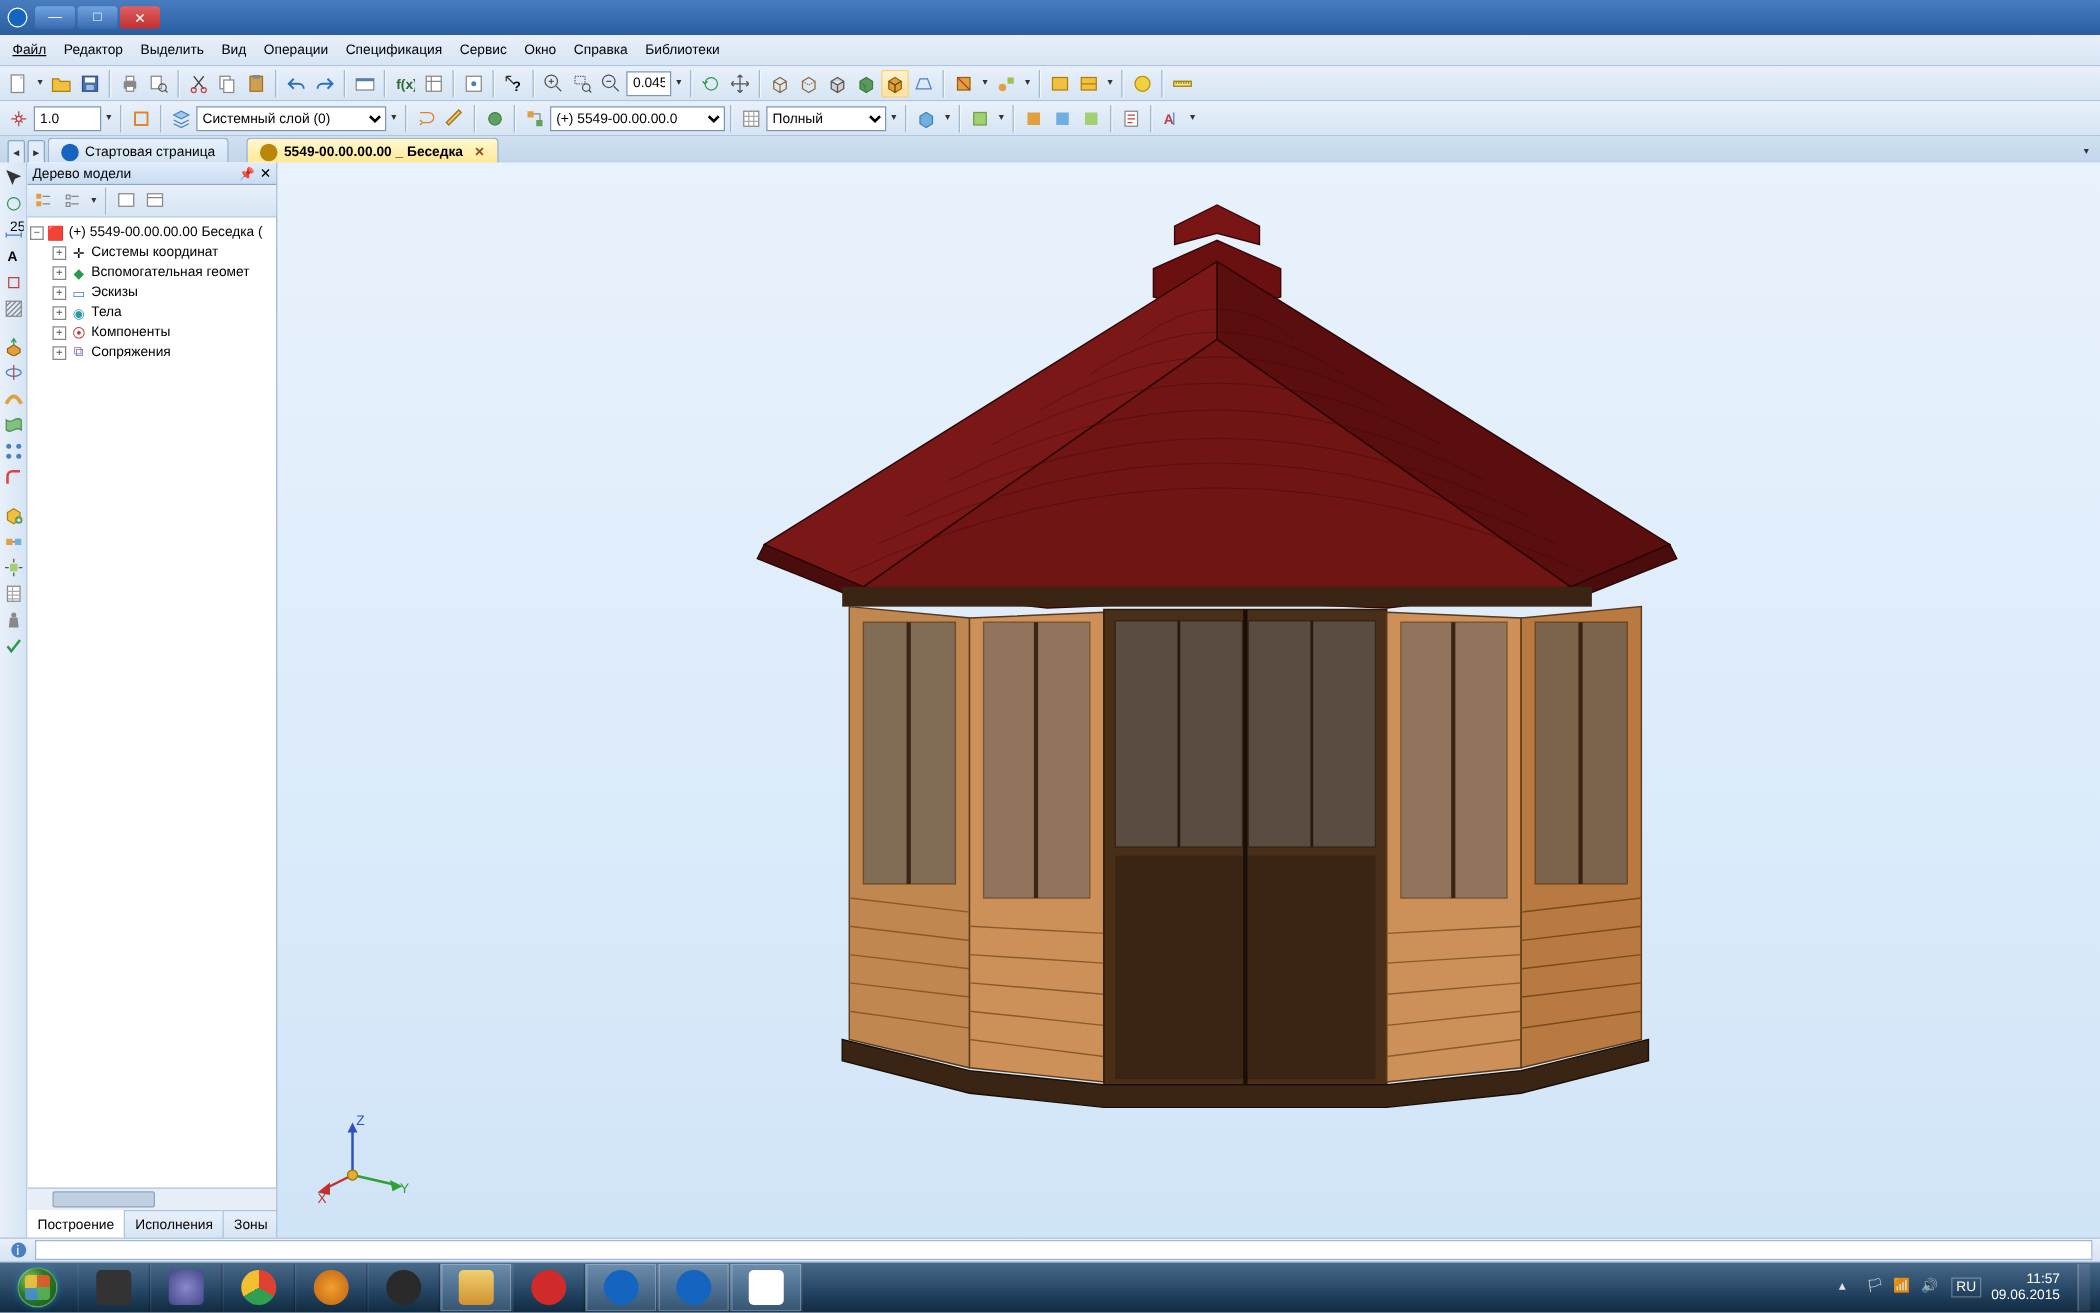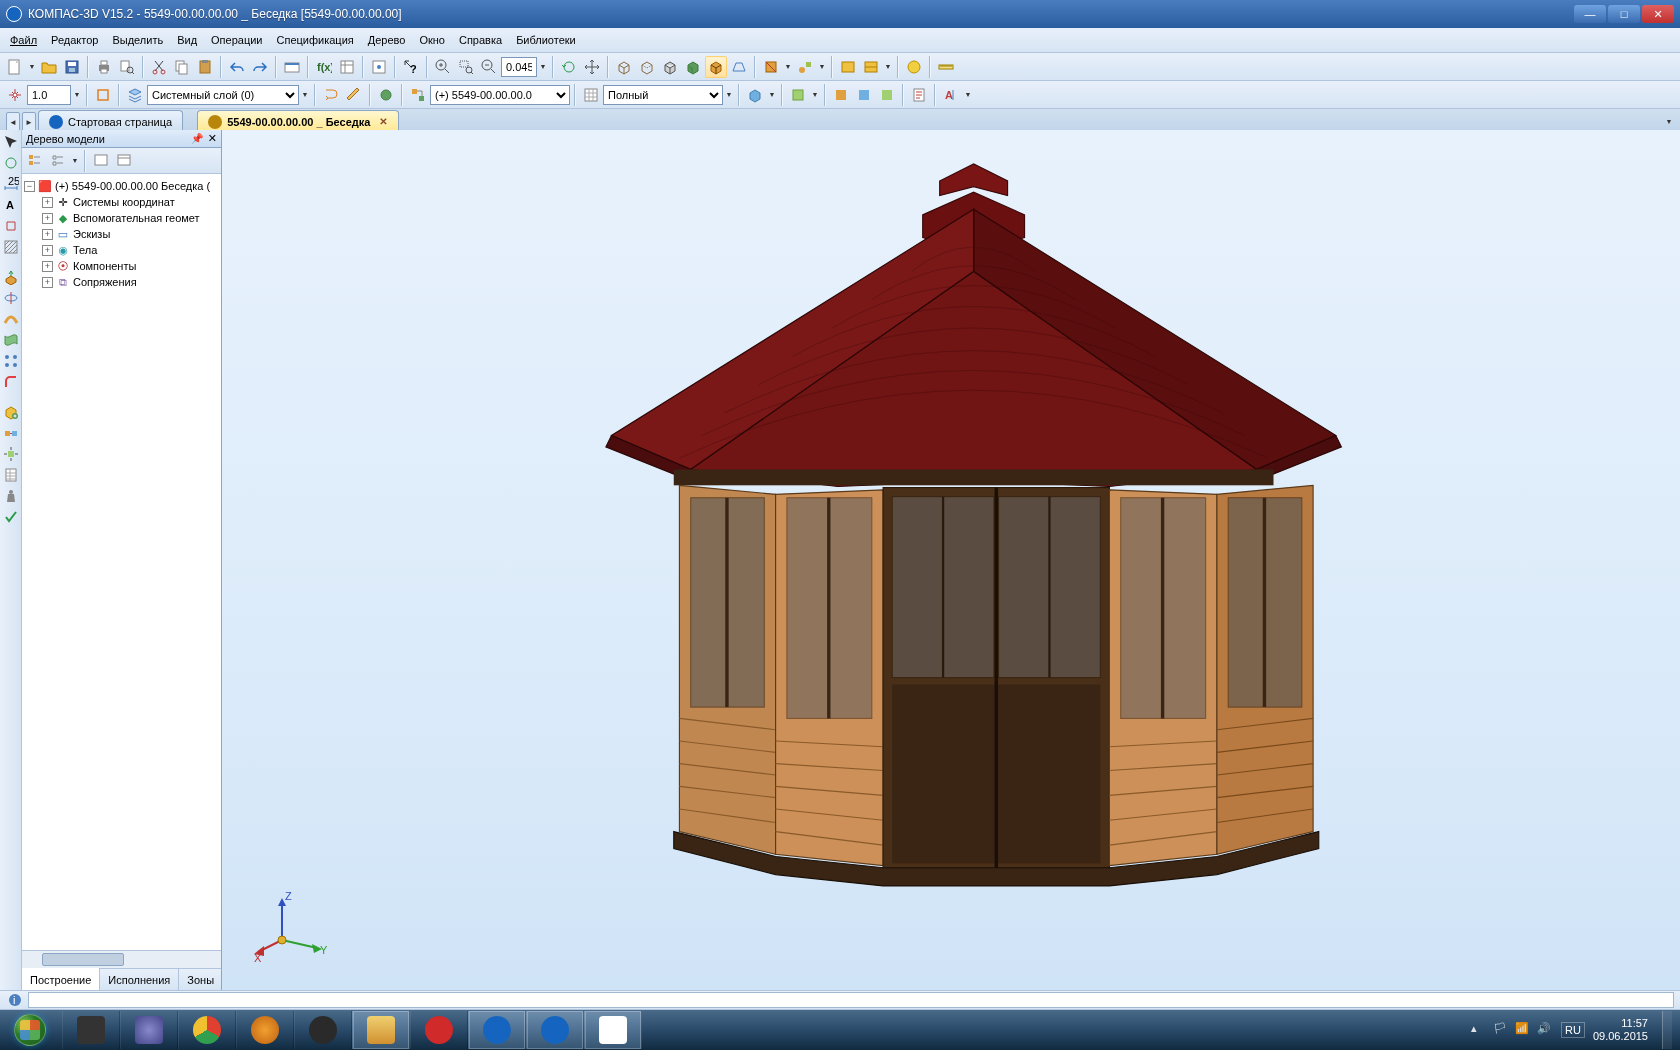--- a/index.html
+++ b/index.html
@@ -75,36 +75,35 @@
 .tray .clock { text-align:right; font-size:11px; line-height:1.15; }
 .tray .trayicons { display:flex; gap:6px; }
 .tray .ti { width:16px; height:16px; opacity:0.85; }
 .showdesk { width:10px; height:38px; border-left:1px solid rgba(255,255,255,0.25); margin-left:6px; background: rgba(255,255,255,0.08);}
 </style>
 </head>
 <body>
 
 <div class="titlebar">
   <div class="app-icon"></div>
-  <div class="title">КОМПАС-3D V15.2  - 5549-00.00.00.00 _ Беседка [5549-00.00.00.00]</div>
   <div class="winbtns">
     <div class="winbtn min">—</div>
     <div class="winbtn max">□</div>
     <div class="winbtn cls">✕</div>
   </div>
 </div>
 
 <div class="menubar">
   <span><u>Файл</u></span>
   <span>Редактор</span>
   <span>Выделить</span>
   <span>Вид</span>
   <span>Операции</span>
   <span>Спецификация</span>
-  <span>Дерево</span>
+  <span>Сервис</span>
   <span>Окно</span>
   <span>Справка</span>
   <span>Библиотеки</span>
 </div>
 
 <div class="toolbar">
   <div class="tbtn">
       <svg viewBox="0 0 16 16">
         <rect x="2" y="1" width="10" height="14" fill="#fff" stroke="#888"></rect>
         <path d="M9 1l3 3h-3z" fill="#ccc"></path>
@@ -315,21 +314,21 @@
     </div>
 </div>
 
 <div class="toolbar">
   <div class="tbtn">
       <svg viewBox="0 0 16 16">
         <path d="M8 2v12M2 8h12M5 5l6 6M11 5l-6 6" stroke="#c04040" fill="none"></path>
         <circle cx="8" cy="8" r="2" fill="#fff" stroke="#c04040"></circle>
       </svg>
     </div>
-  <input class="tinput" style="width: 44px;" value="1.0">
+  <input class="tinput" style="width: 54px;" value="1.0">
   <div class="drop">▼</div>
   <div class="tsep"></div>
   <div class="tbtn">
       <svg viewBox="0 0 16 16">
         <rect x="3" y="3" width="10" height="10" fill="none" stroke="#e08020" stroke-width="1.5"></rect>
       </svg>
     </div>
   <div class="tsep"></div>
   <div class="tbtn">
       <svg viewBox="0 0 16 16">
@@ -367,21 +366,21 @@
       </svg>
     </div>
   <select class="tselect" style="width:140px"><option>(+) 5549-00.00.00.0</option></select>
   <div class="tsep"></div>
   <div class="tbtn">
       <svg viewBox="0 0 16 16">
         <rect x="2" y="2" width="12" height="12" fill="#fff" stroke="#888"></rect>
         <path d="M2 6h12M2 10h12M6 2v12M10 2v12" stroke="#aaa"></path>
       </svg>
     </div>
-  <select class="tselect" style="width:120px"><option>Полный</option></select>
+  <select class="tselect" style="width:96px"><option>Полный</option></select>
   <div class="drop">▼</div>
   <div class="tsep"></div>
   <div class="tbtn">
       <svg viewBox="0 0 16 16">
         <path d="M3 6l5-3 5 3v6l-5 3-5-3z" fill="#70b0e0" stroke="#4080b0"></path>
       </svg>
     </div>
   <div class="drop">▼</div>
   <div class="tsep"></div>
   <div class="tbtn">

